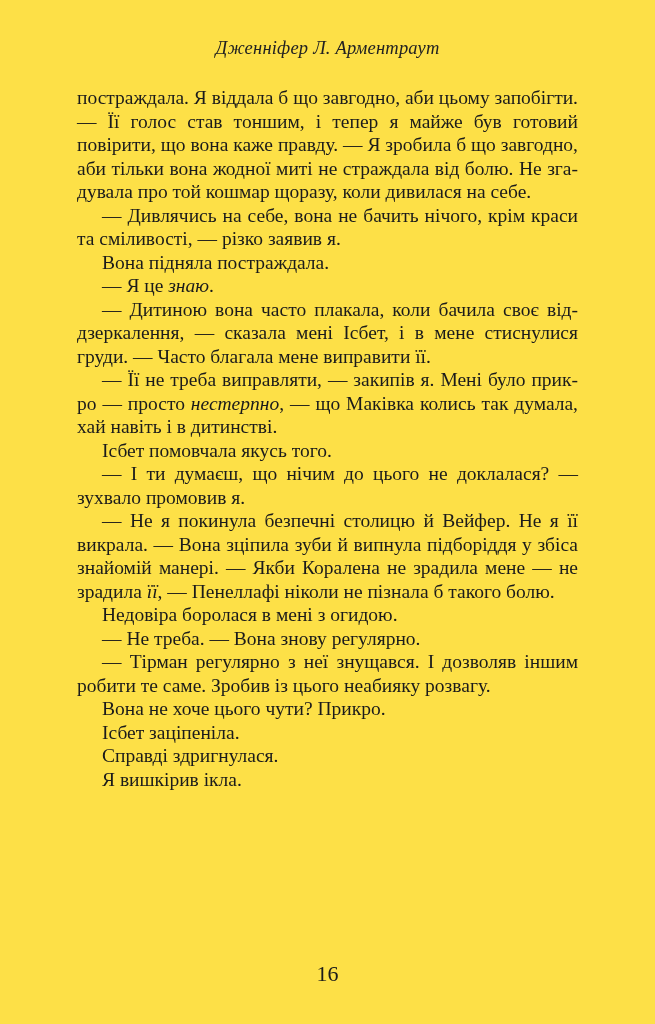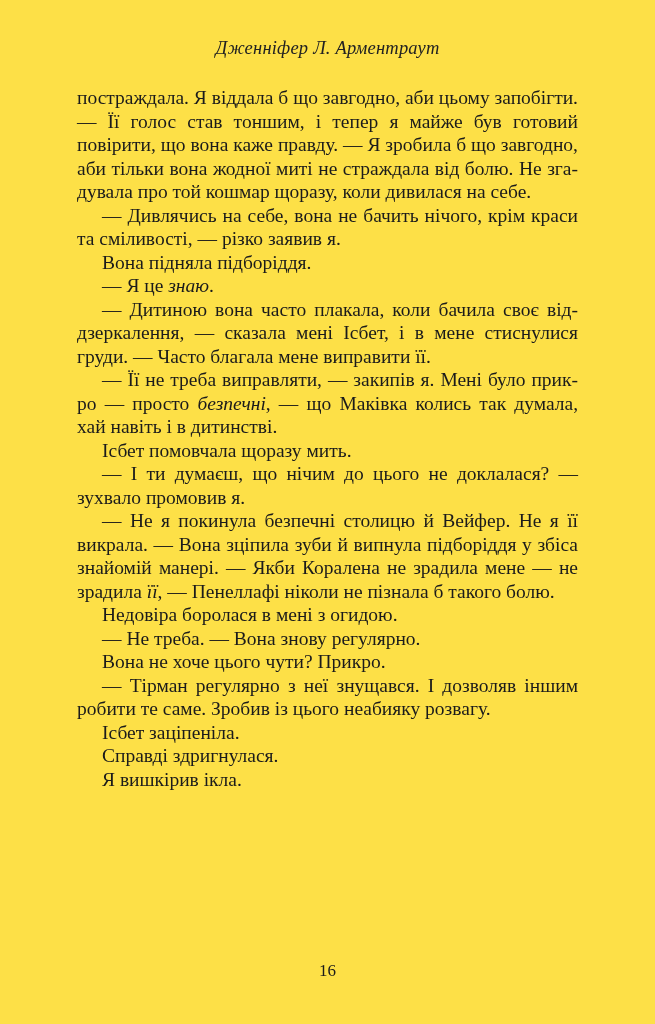--- a/index.html
+++ b/index.html
@@ -46,61 +46,61 @@
     text-indent: 0;
   }
   .run { font-style: normal; }
   .run.em { font-style: italic; }
   .page-number {
     position: absolute;
     top: 961px;
     left: 0;
     width: 100%;
     text-align: center;
-    font-size: 17px;
+    font-size: 22px;
     color: #1b1b1b;
   }
 </style>
 </head>
 <body>
 
 <div class="page">
 
   <div class="running-header">Дженніфер Л. Арментраут</div>
 
   <div class="text-block">
 
     <p class="para first"><span class="run">постраждала. Я віддала б що завгодно, аби цьому запобіг­ти. — Її голос став тоншим, і тепер я майже був готовий повірити, що вона каже правду. — Я зробила б що завгодно, аби тільки вона жодної миті не страждала від болю. Не зга­дувала про той кошмар щоразу, коли дивилася на себе.</span></p>
 
     <p class="para"><span class="run">— Дивлячись на себе, вона не бачить нічого, крім краси та сміливості, — різко заявив я.</span></p>
 
-    <p class="para"><span class="run">Вона підняла підборіддя.</span></p>
+    <p class="para"><span class="run">Вона підняла постраждала.</span></p>
 
 
     <p class="para"><span class="run">— Я це </span><span class="run em">знаю</span><span class="run">.</span></p>
 
     <p class="para"><span class="run">— Дитиною вона часто плакала, коли бачила своє від­дзеркалення, — сказала мені Ісбет, і в мене стиснулися груди. — Часто благала мене виправити її.</span></p>
 
-    <p class="para"><span class="run">— Її не треба виправляти, — закипів я. Мені було прик­ро — просто </span><span class="run em">безпечні</span><span class="run">, — що Маківка колись так думала, хай навіть і в дитинстві.</span></p>
+    <p class="para"><span class="run">— Її не треба виправляти, — закипів я. Мені було прик­ро — просто </span><span class="run em">нестерпно</span><span class="run">, — що Маківка колись так думала, хай навіть і в дитинстві.</span></p>
 
-    <p class="para"><span class="run">Ісбет помовчала щоразу мить.</span></p>
+    <p class="para"><span class="run">Ісбет помовчала якусь того.</span></p>
 
 
     <p class="para"><span class="run">— І ти думаєш, що нічим до цього не доклалася? — зухвало промовив я.</span></p>
 
     <p class="para"><span class="run">— Не я покинула безпечні столицю й Вейфер. Не я її викрала. — Вона зціпила зуби й випнула підборіддя у збіса знайомій манері. — Якби Коралена не зрадила мене — не зрадила </span><span class="run em">її</span><span class="run">, — Пенеллафі ніколи не пізнала б такого болю.</span></p>
 
     <p class="para"><span class="run">Недовіра боролася в мені з огидою.</span></p>
 
 
     <p class="para"><span class="run">— Не треба. — Вона знову регулярно.</span></p>
 
+    <p class="para"><span class="run">— Тірман регулярно з неї знущався. І дозволяв іншим робити те саме. Зробив із цього неабияку розвагу.</span></p>
+
     <p class="para"><span class="run">Вона не хоче цього чути? Прикро.</span></p>
-
-    <p class="para"><span class="run">— Тірман регулярно з неї знущався. І дозволяв іншим робити те саме. Зробив із цього неабияку розвагу.</span></p>
 
     <p class="para"><span class="run">Ісбет заціпеніла.</span></p>
 
     <p class="para"><span class="run">Справді здригнулася.</span></p>
 
     <p class="para"><span class="run">Я вишкірив ікла.</span></p>
 
   </div>
 
   <div class="page-number">16</div>

